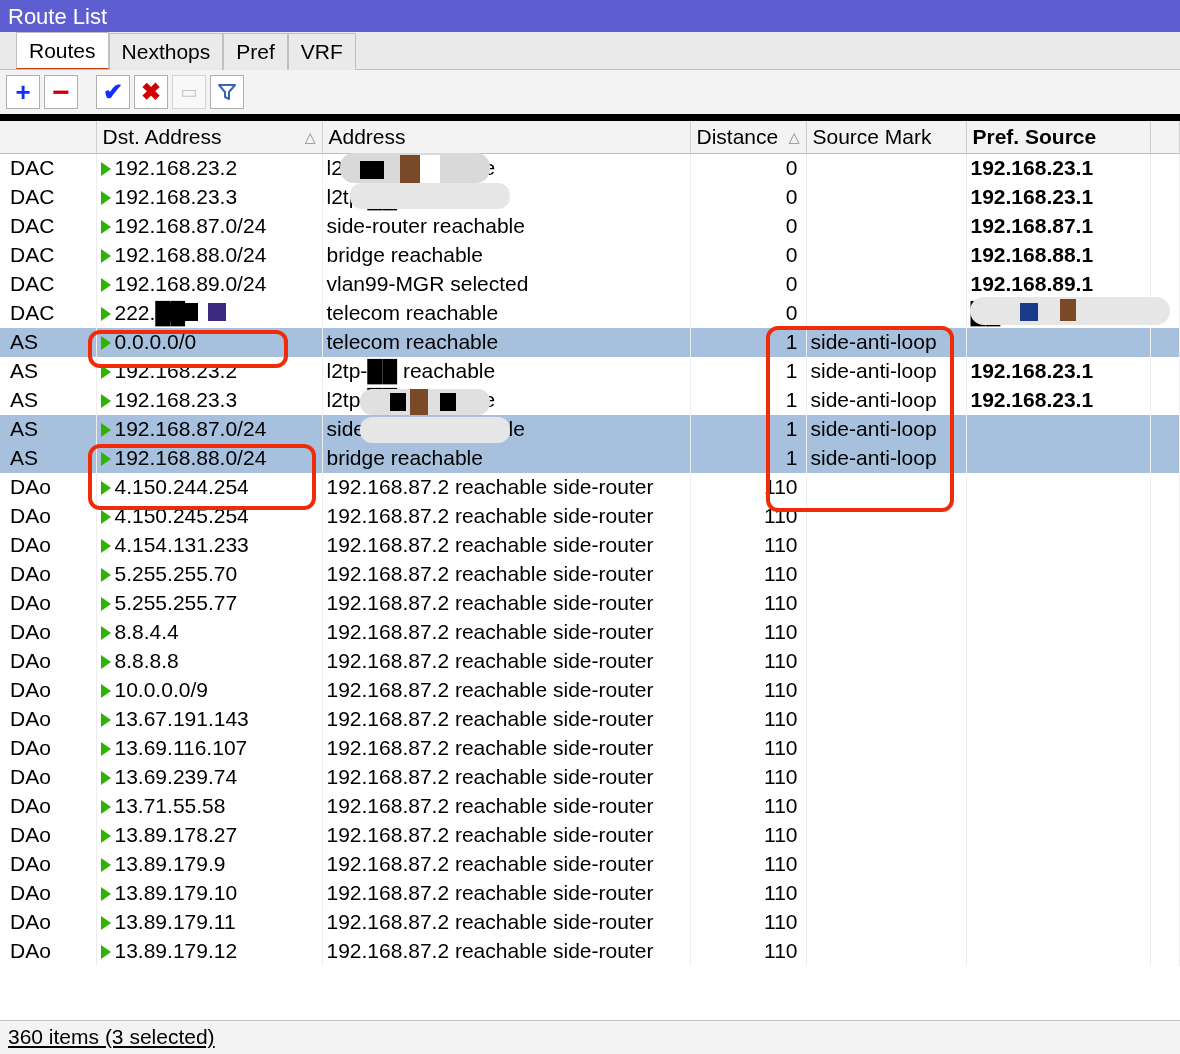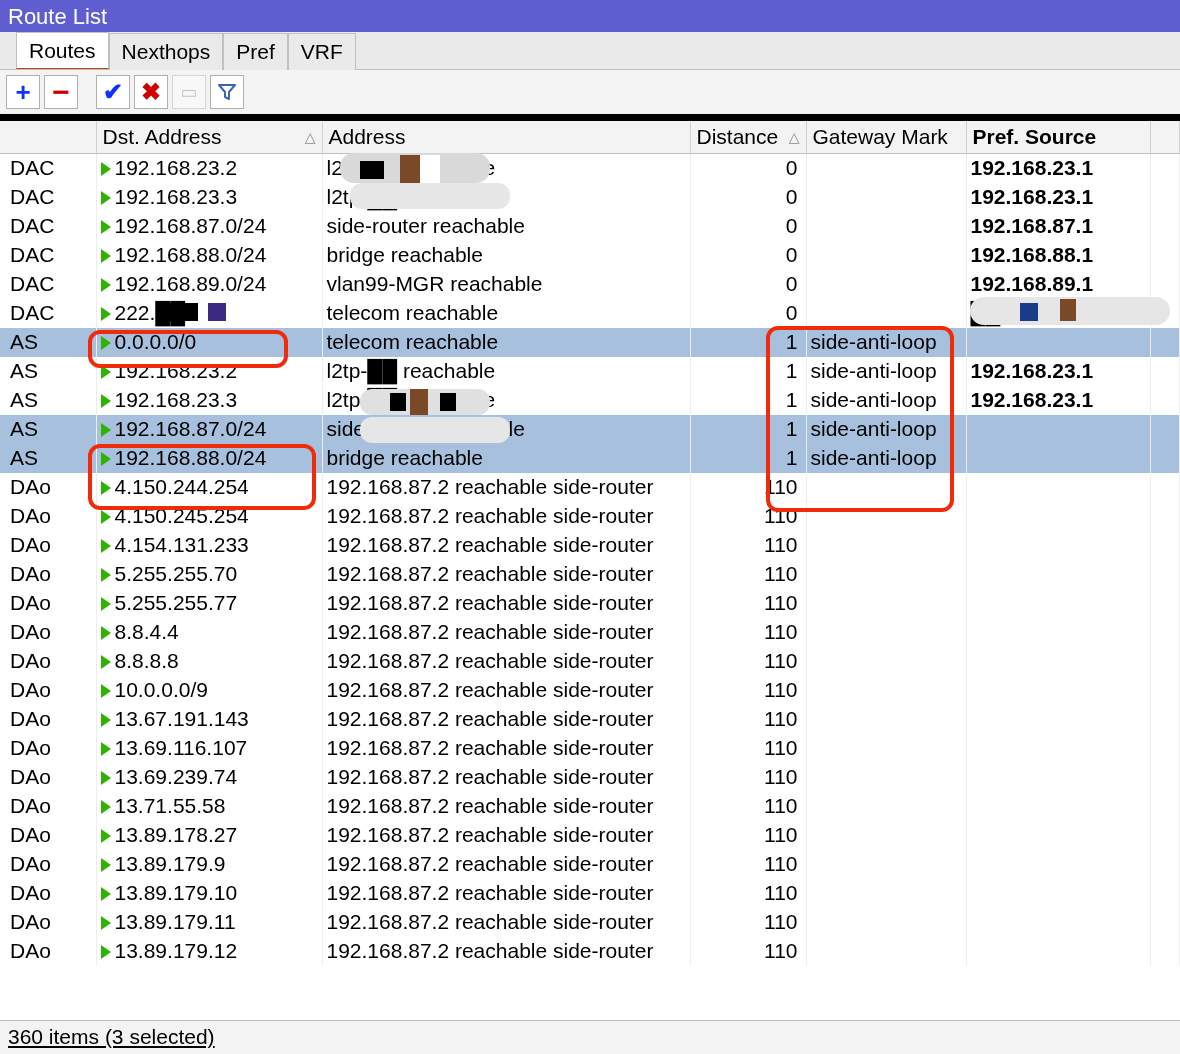--- a/index.html
+++ b/index.html
@@ -218,21 +218,21 @@
           <col class="col-mark">
           <col class="col-src">
           <col class="col-last">
       </colgroup>
       <thead>
         <tr>
           <th class="col-flags"></th>
           <th class="col-dst"><span>Dst. Address</span><span class="sort">△</span></th>
           <th class="col-gw">Address</th>
           <th class="col-dist"><span>Distance</span><span class="sort">△</span></th>
-          <th class="col-mark">Gateway Mark</th>
+          <th class="col-mark">Source Mark</th>
           <th class="col-src">Pref. Source</th>
           <th class="col-last"></th>
         </tr>
       </thead>
       <tbody id="tbody">
           <tr>
             <td class="col-flags">DAC</td>
             <td class="col-dst"><span class="tri"></span><span>192.168.23.2</span></td>
             <td class="col-gw">l2tp-██ reachable</td>
             <td class="col-dist">0</td>
@@ -263,21 +263,21 @@
             <td class="col-dst"><span class="tri"></span><span>192.168.88.0/24</span></td>
             <td class="col-gw">bridge reachable</td>
             <td class="col-dist">0</td>
             <td class="col-mark"></td>
             <td class="col-src">192.168.88.1</td>
             <td class="col-last"></td>
           </tr>
           <tr>
             <td class="col-flags">DAC</td>
             <td class="col-dst"><span class="tri"></span><span>192.168.89.0/24</span></td>
-            <td class="col-gw">vlan99-MGR reachable</td>
+            <td class="col-gw">vlan99-MGR selected</td>
             <td class="col-dist">0</td>
             <td class="col-mark"></td>
             <td class="col-src">192.168.89.1</td>
             <td class="col-last"></td>
           </tr>
           <tr>
             <td class="col-flags">DAC</td>
             <td class="col-dst"><span class="tri"></span><span>222.██</span></td>
             <td class="col-gw">telecom reachable</td>
             <td class="col-dist">0</td>

